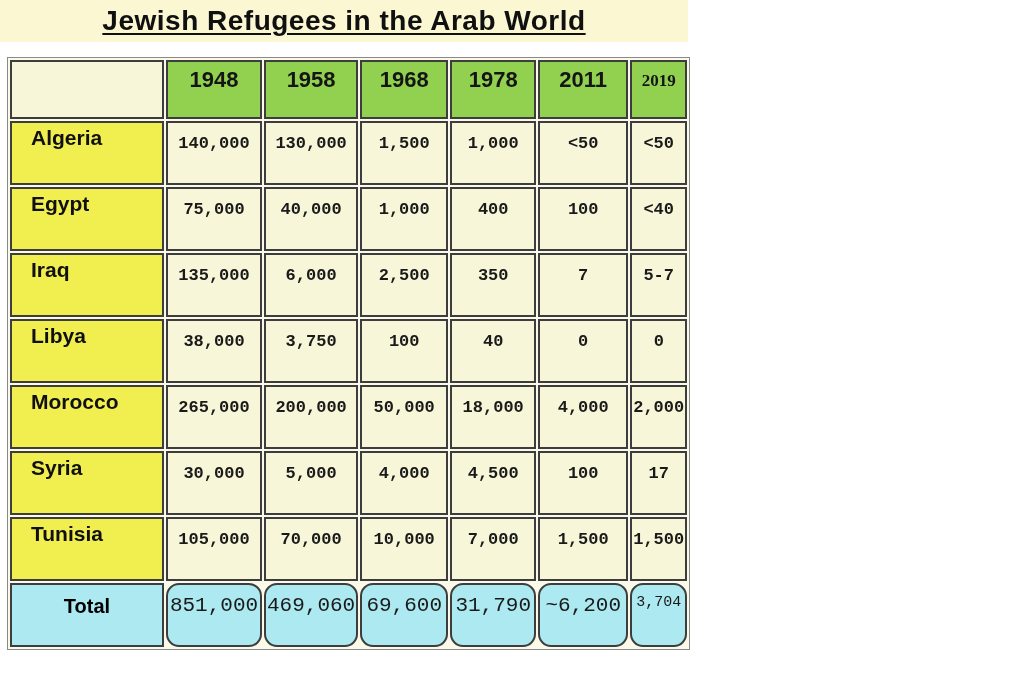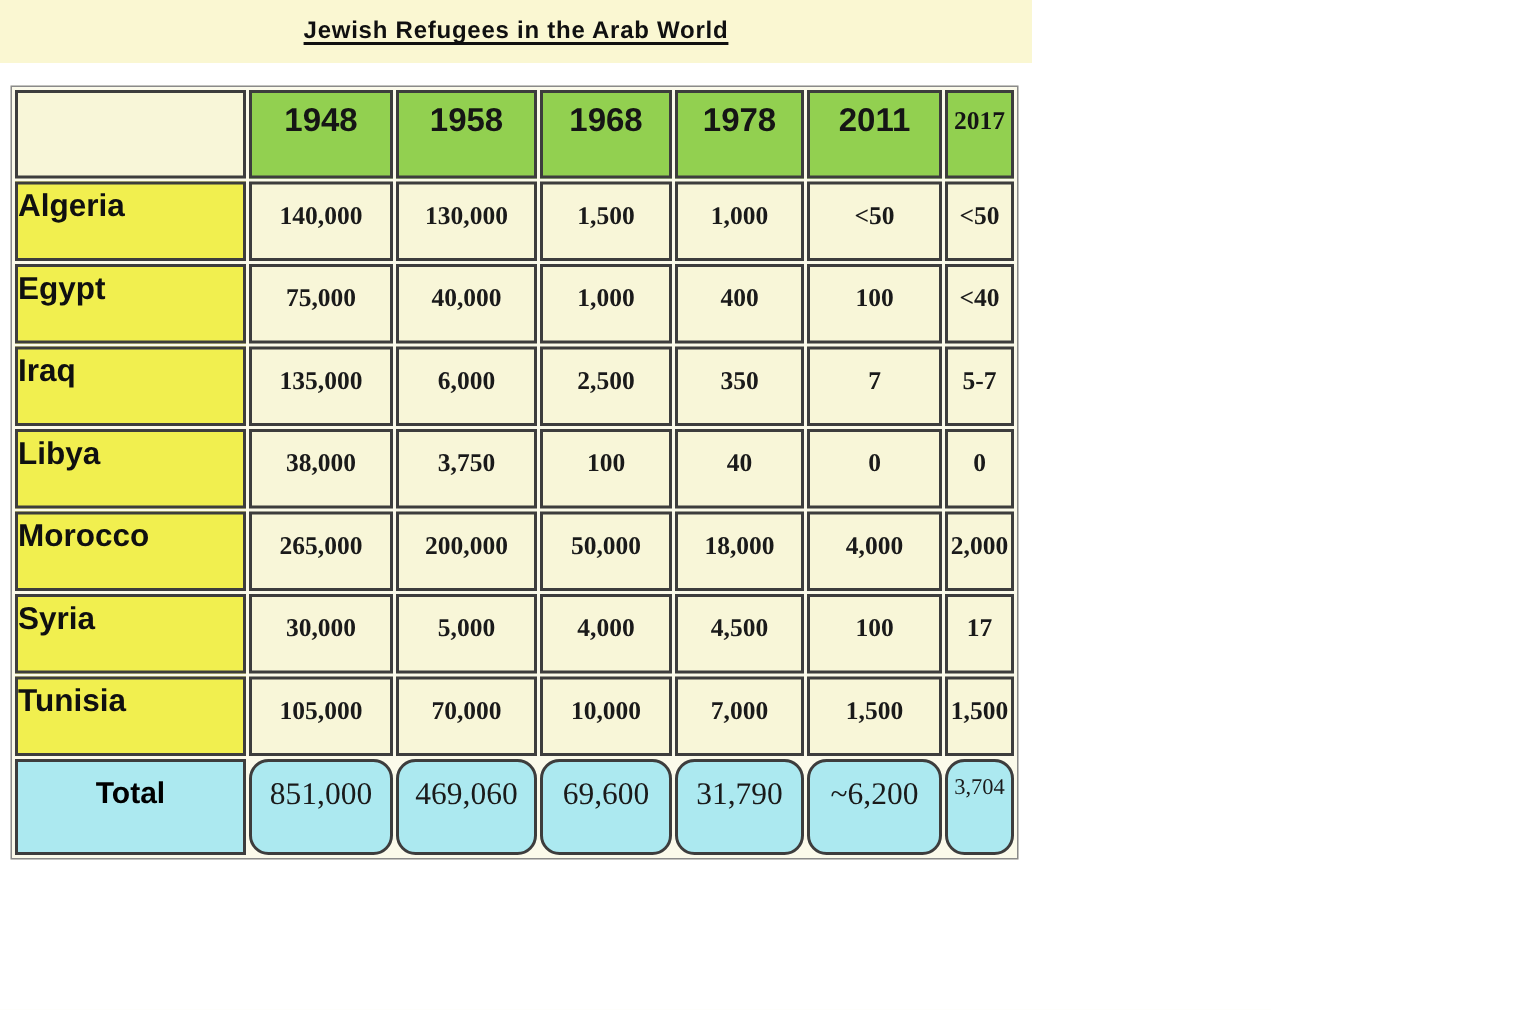--- a/index.html
+++ b/index.html
@@ -15,21 +15,21 @@
     position: absolute;
     left: 0; top: 0;
     width: 688px; height: 42px;
     background: var(--banner-cream, #FAF7D2);
     display: flex;
     align-items: center;
     justify-content: center;
   }
   .title {
     font-weight: bold;
-    font-size: 16px;
+    font-size: 28px;
     letter-spacing: 0.5px;
     color: #101010;
     text-decoration: underline;
     text-decoration-thickness: 2px;
     text-underline-offset: 3px;
     white-space: nowrap;
   }
   table.refugee-table {
     position: absolute;
     left: 7px; top: 57px;
@@ -62,32 +62,32 @@
     padding-top: 5px;
     color: #151515;
   }
   thead th.corner { background: var(--cell-cream, #F8F6D8); }
   thead th.small-year {
     font-family: "Liberation Serif", serif;
     font-size: 17px;
     padding-top: 9px;
   }
   tbody th.country {
-    height: 53px;
+    height: 64px;
     background: var(--label-yellow, #F1EF4F);
     text-align: left;
     font-size: 21px;
     font-weight: bold;
-    padding: 3px 0 0 0;
+    padding: 3px 0 0 19px;
     color: #101010;
     white-space: nowrap;
   }
   tbody td {
     background: var(--cell-cream, #F8F6D8);
-    font-family: Liberation Serif, serif;
+    font-family: Liberation Mono, monospace;
     font-weight: bold;
     font-size: 17px;
     text-align: center;
     padding-top: 11px;
     color: #1a1a1a;
     white-space: nowrap;
   }
   tr.total th {
     background: var(--total-cyan, #ACE9F0);
     height: 64px;
@@ -125,21 +125,21 @@
         <col class="c6">
     </colgroup>
     <thead>
       <tr>
           <th class="corner"></th>
           <th>1948</th>
           <th>1958</th>
           <th>1968</th>
           <th>1978</th>
           <th>2011</th>
-          <th class="small-year">2017</th>
+          <th class="small-year">2019</th>
         </tr>
     </thead>
     <tbody>
         <tr>
           <th class="country">Algeria</th>
           <td>140,000</td>
           <td>130,000</td>
           <td>1,500</td>
           <td>1,000</td>
           <td>&lt;50</td>

